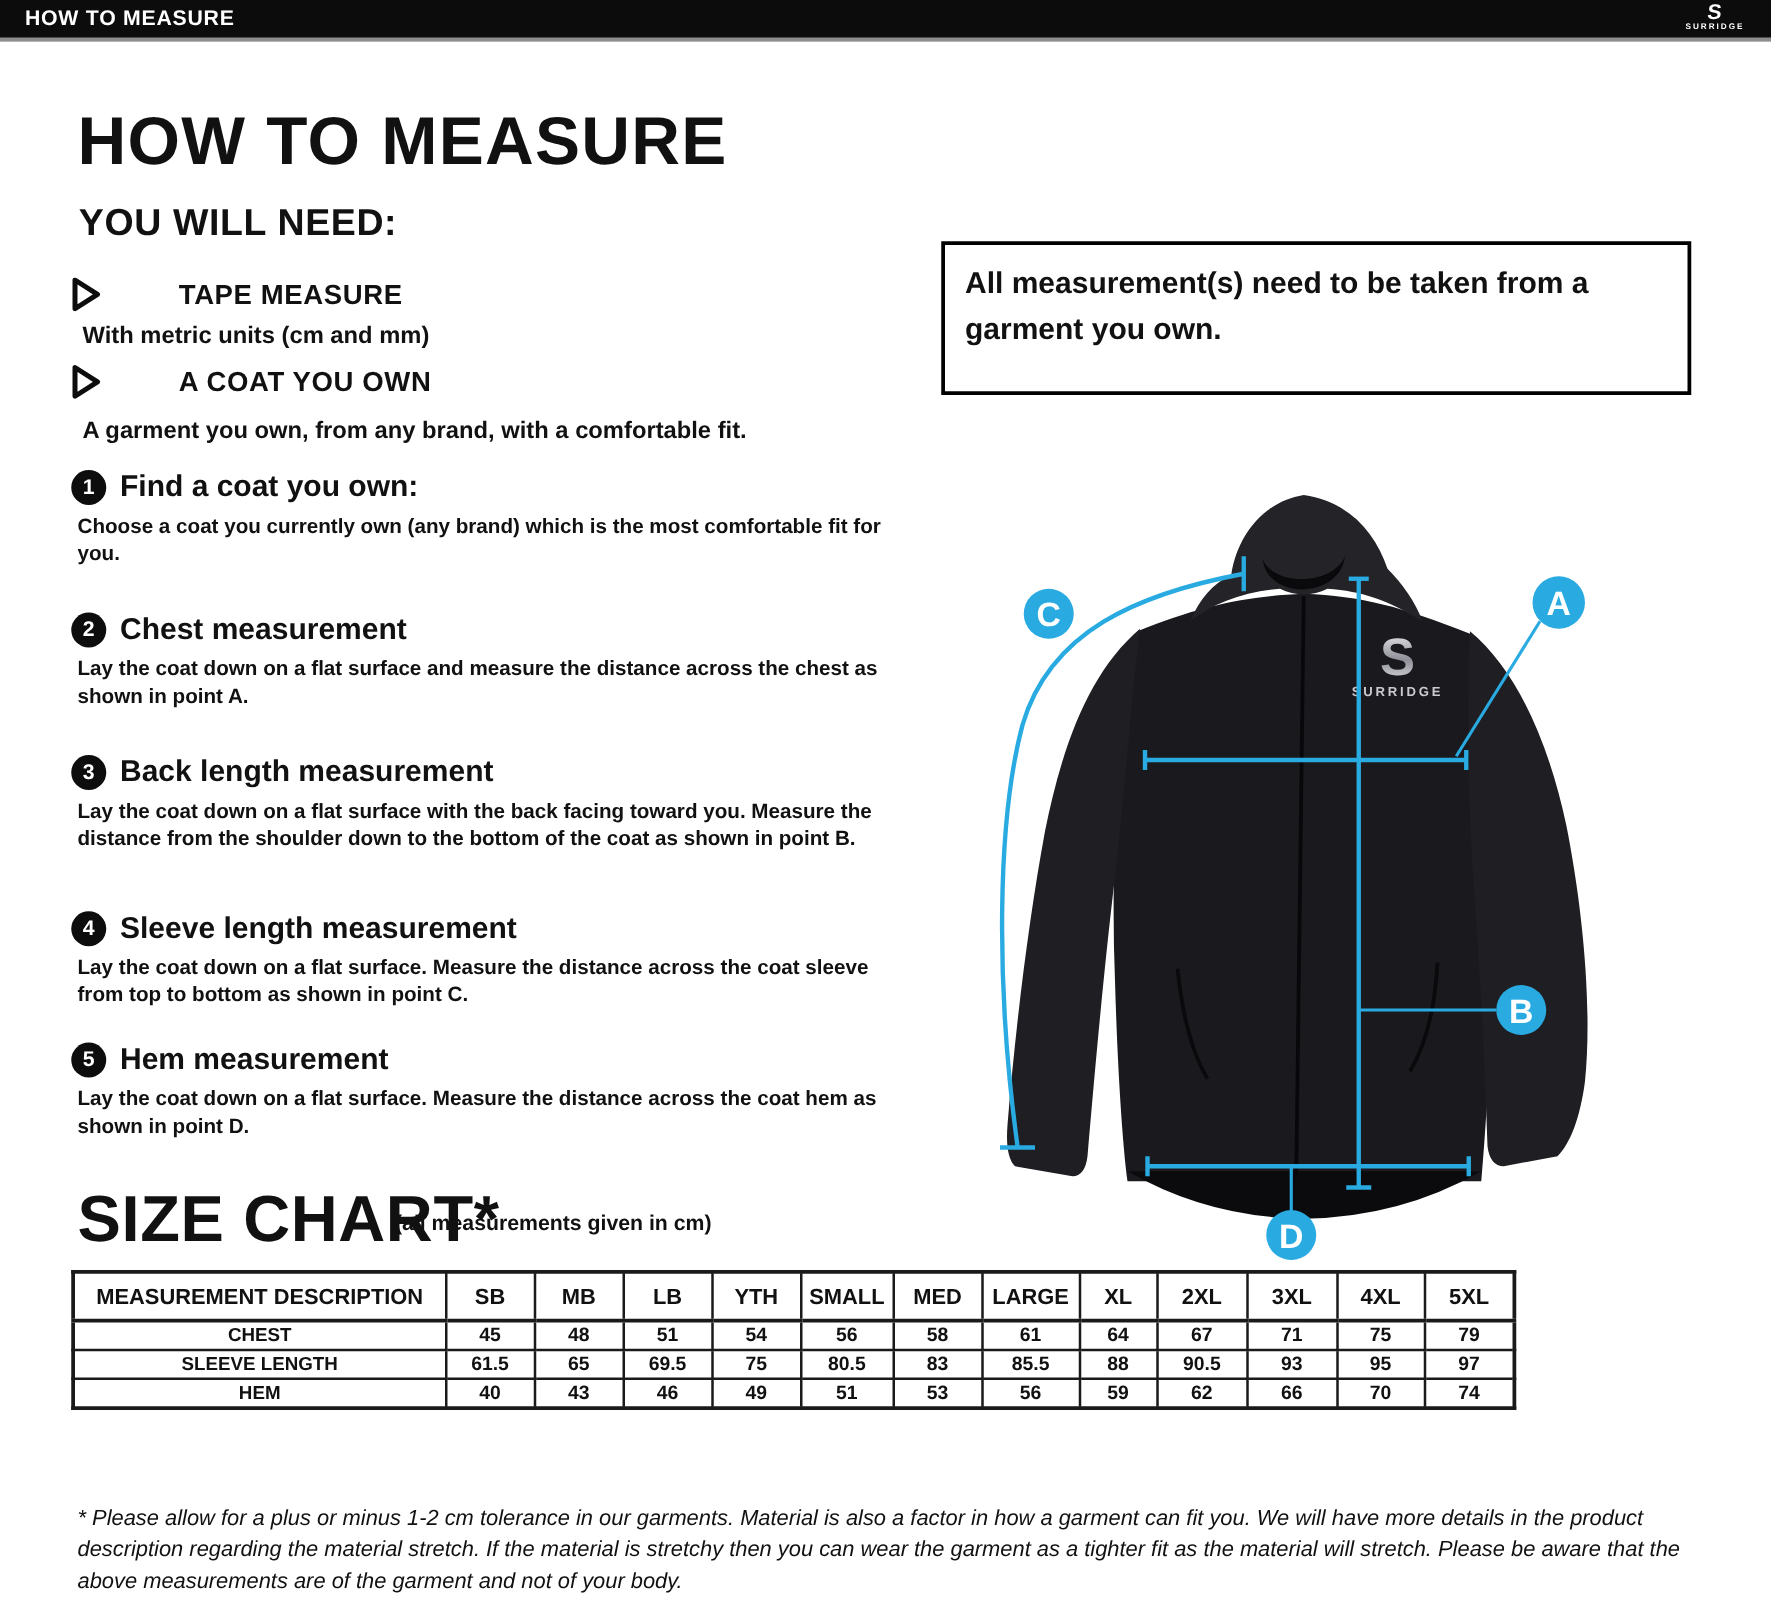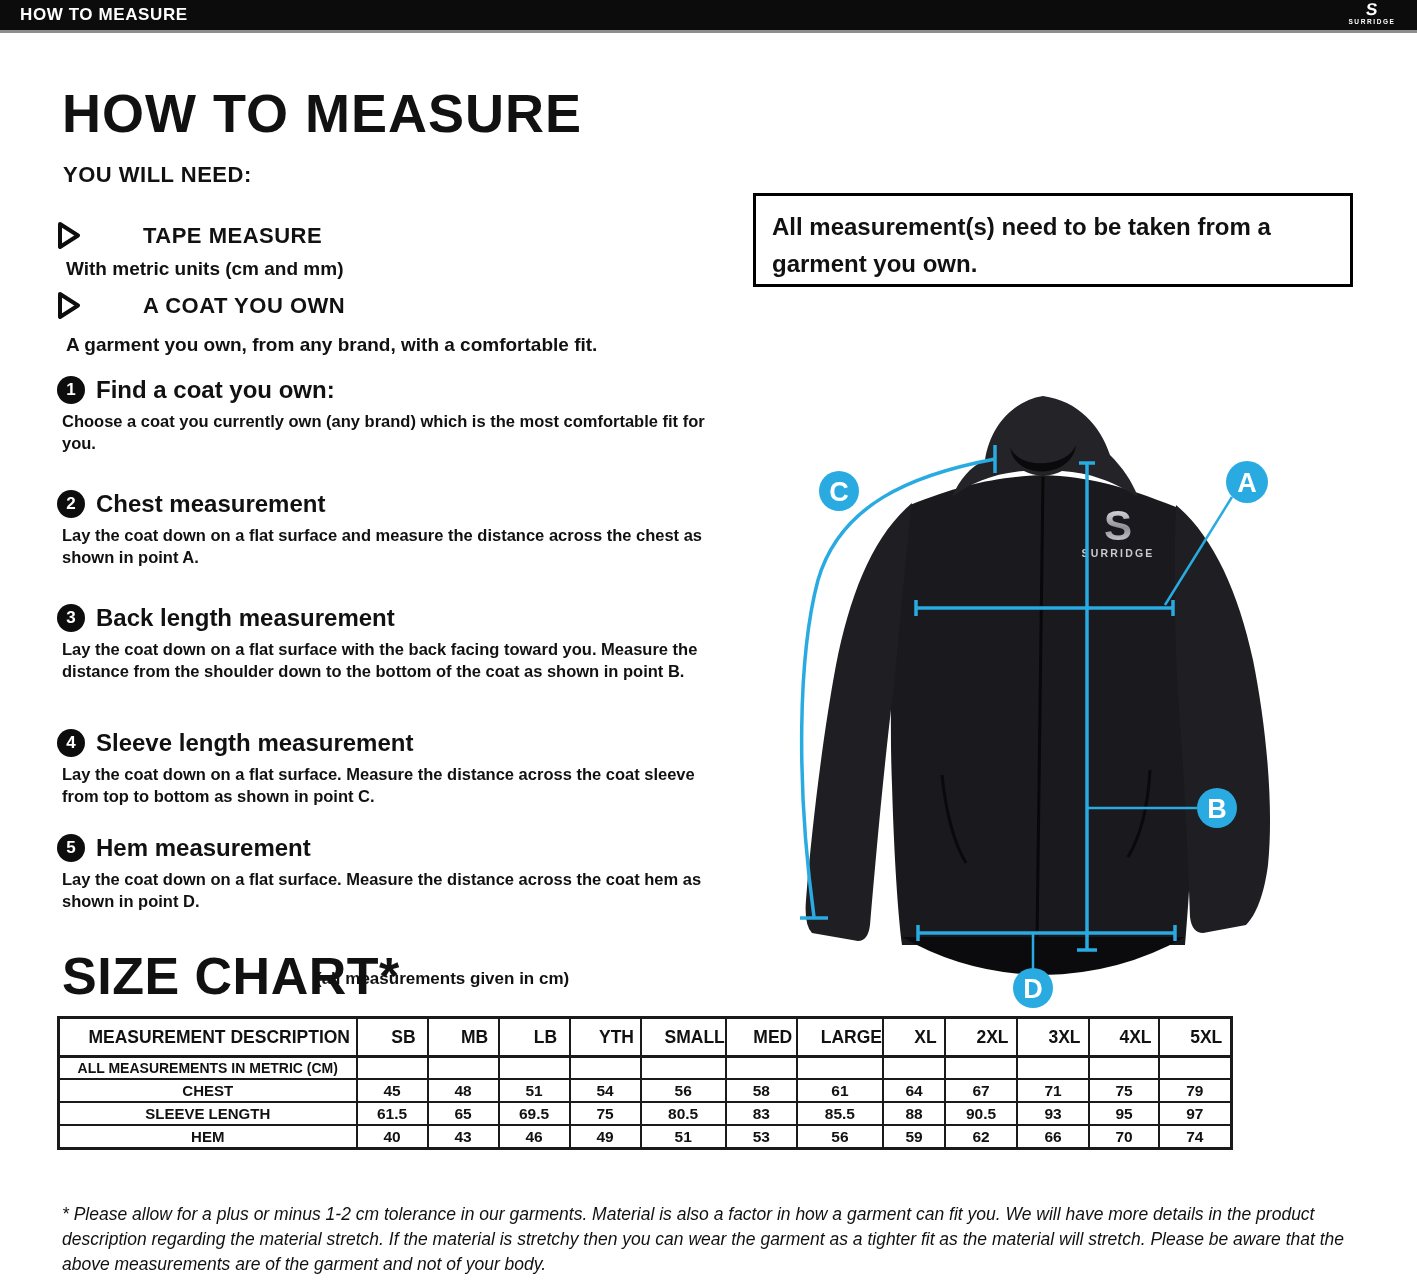--- a/index.html
+++ b/index.html
@@ -8,52 +8,52 @@
   
   .topbar{position:absolute;left:0;top:0;width:100%;height:33px;background:#0c0c0c;
           border-bottom:3px solid #8e8e8e;box-sizing:border-box;display:flex;align-items:center;}
   .topbar-title{color:#fff;font-size:17px;font-weight:800;letter-spacing:.6px;margin-left:20px;}
   .topbar-logo{position:absolute;right:12px;top:1px;width:66px;display:flex;flex-direction:column;
                align-items:center;color:#fff;line-height:1;}
   .topbar-logo .s{font-size:17px;font-weight:800;transform:skewX(-6deg);}
   .topbar-logo .w{font-size:6.5px;font-weight:800;letter-spacing:1.6px;margin-top:1px;}
   
   .h1{position:absolute;left:62px;top:82px;font-size:54px;font-weight:800;letter-spacing:1px;}
-  .h2{position:absolute;left:63px;top:162px;font-size:22px;font-weight:800;letter-spacing:.5px;}
+  .h2{position:absolute;left:63px;top:162px;font-size:30px;font-weight:800;letter-spacing:.5px;}
   
   .req{position:absolute;left:57px;width:660px;}
   .req-head{display:flex;align-items:center;gap:14px;}
   .req-label{font-size:22px;font-weight:800;letter-spacing:.5px;margin-left:48px;}
   .req-desc{position:absolute;left:66px;font-size:19px;font-weight:700;}
   
   .step{position:absolute;left:57px;width:700px;}
   .step-head{display:flex;align-items:center;gap:11px;}
   .step-num{width:28px;height:28px;border-radius:50%;background:#0d0d0d;color:#fff;
             font-size:17px;font-weight:800;display:flex;align-items:center;justify-content:center;flex:0 0 28px;}
   .step-title{font-size:24px;font-weight:800;}
   .step-body{margin:7px 0 0 5px;width:655px;font-size:16.5px;font-weight:700;line-height:21.5px;}
   
   .sc-head{position:absolute;left:62px;top:946px;font-size:52px;font-weight:800;letter-spacing:.5px;text-align:right;}
   .sc-sub{position:absolute;left:316px;top:969px;font-size:17px;font-weight:800;}
   table.size{position:absolute;left:57px;top:1016px;border-collapse:collapse;table-layout:fixed;
              border:3px solid #1a1a1a;}
   table.size th,table.size td{border:2px solid #1a1a1a;padding:0;text-align:center;overflow:hidden;white-space:nowrap;}
   table.size th{height:36px;font-size:17.5px;font-weight:700;}
   th.desc{text-align:left;padding-left:6px;font-size:18.5px;border-bottom:3px solid #1a1a1a;}
-  table.size th{border-bottom:3px solid #1a1a1a;padding-left:23px;}
+  table.size th{border-bottom:3px solid #1a1a1a;}
   tr.unit td{height:20px;}
   td.rowlabel{text-align:left;padding-left:6px;font-weight:400;}
   tr.unit td.rowlabel{font-size:14px;font-weight:800;}
   tr.data td{height:21px;font-size:15.5px;font-weight:700;}
   tr.data td.rowlabel{font-size:15px;}
   
   .footnote{position:absolute;left:62px;top:1202px;width:1298px;font-size:17.5px;font-weight:400;
             font-style:italic;line-height:1.42;}
   
-  .notebox{position:absolute;left:753px;top:193px;width:600px;height:94px;border:3.5px solid #000;
+  .notebox{position:absolute;left:753px;top:193px;width:600px;height:123px;border:3.5px solid #000;
            box-sizing:border-box;padding:12px 16px;font-size:24px;font-weight:800;line-height:37px;}
   
   .jacket{position:absolute;left:760px;top:385px;width:560px;height:630px;}
   .callout-letter{font-size:27px;font-weight:800;fill:#ffffff;font-family:"Liberation Sans",sans-serif;}
   .chest-brand{font-family:"Liberation Sans",sans-serif;}
 </style>
 </head>
 <body>
 
 <div class="page">
@@ -251,35 +251,20 @@
       <th>LB</th>
       <th>YTH</th>
       <th>SMALL</th>
       <th>MED</th>
       <th>LARGE</th>
       <th>XL</th>
       <th>2XL</th>
       <th>3XL</th>
       <th>4XL</th>
       <th>5XL</th>
-    </tr>
-    <tr class="unit">
-      <td class="rowlabel">ALL MEASUREMENTS IN METRIC (CM)</td>
-      <td></td>
-          <td></td>
-      <td></td>
-          <td></td>
-      <td></td>
-          <td></td>
-      <td></td>
-          <td></td>
-      <td></td>
-          <td></td>
-      <td></td>
-          <td></td>
     </tr>
     <tr class="data">
       <td class="rowlabel">CHEST</td>
       <td>45</td>
       <td>48</td>
       <td>51</td>
       <td>54</td>
       <td>56</td>
       <td>58</td>
       <td>61</td>

